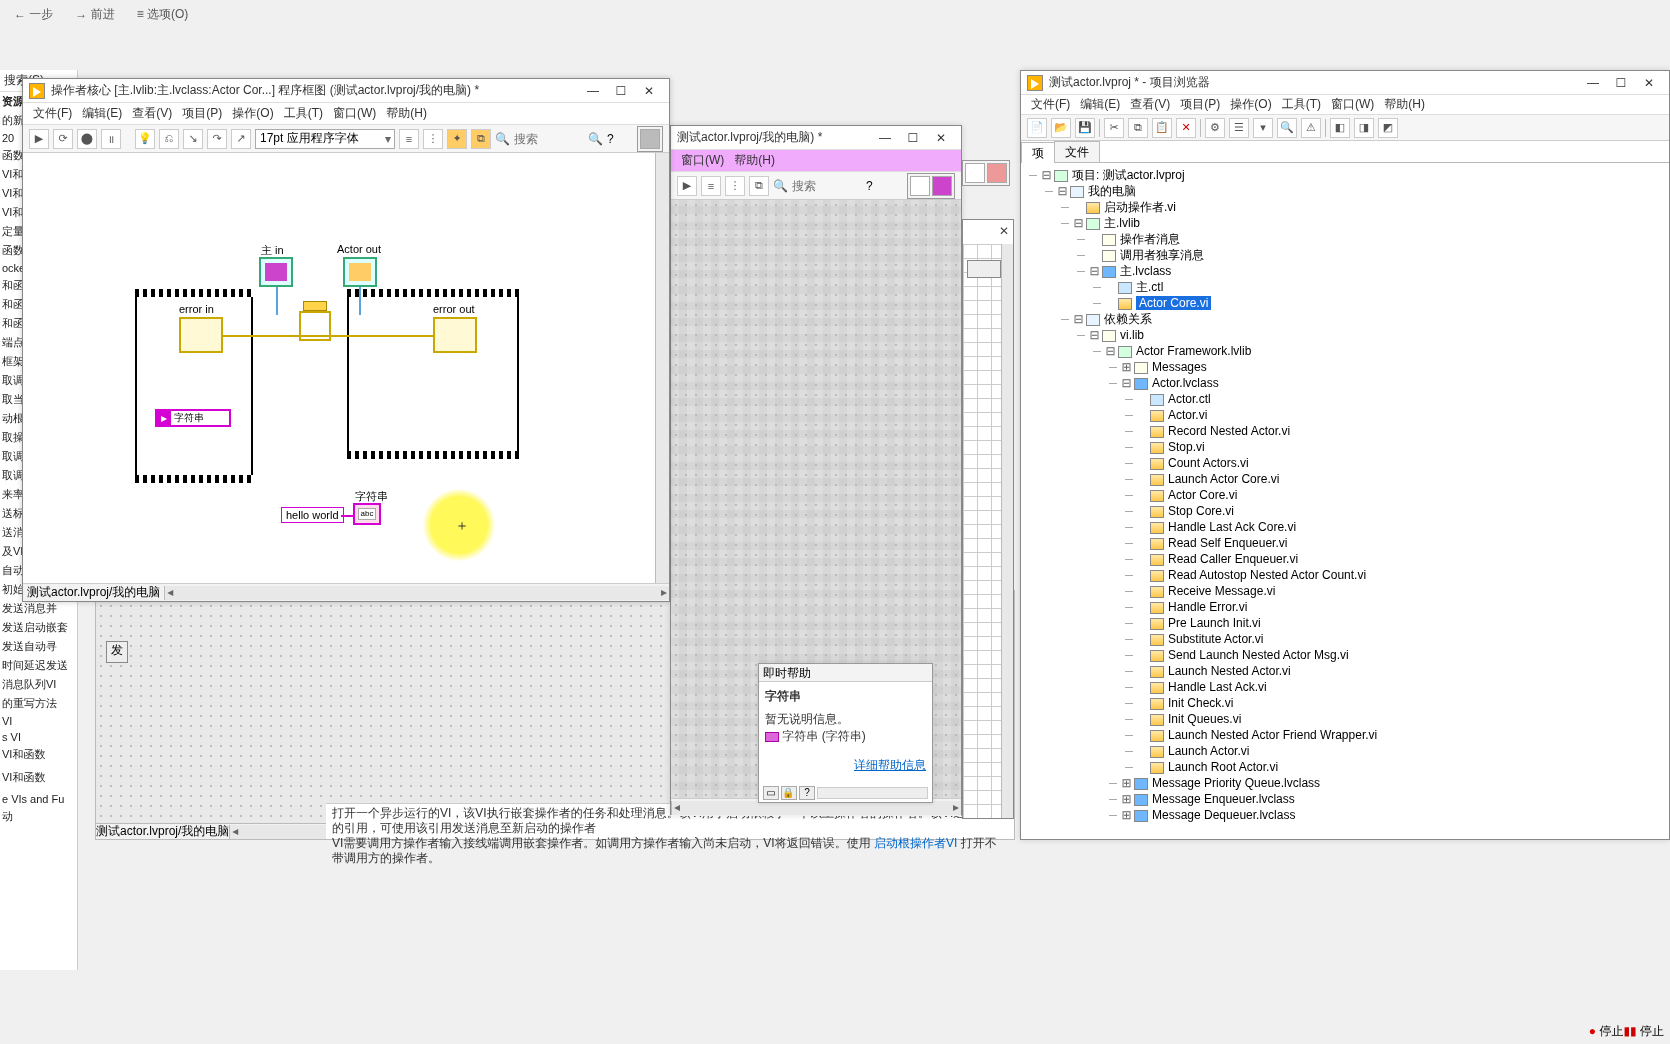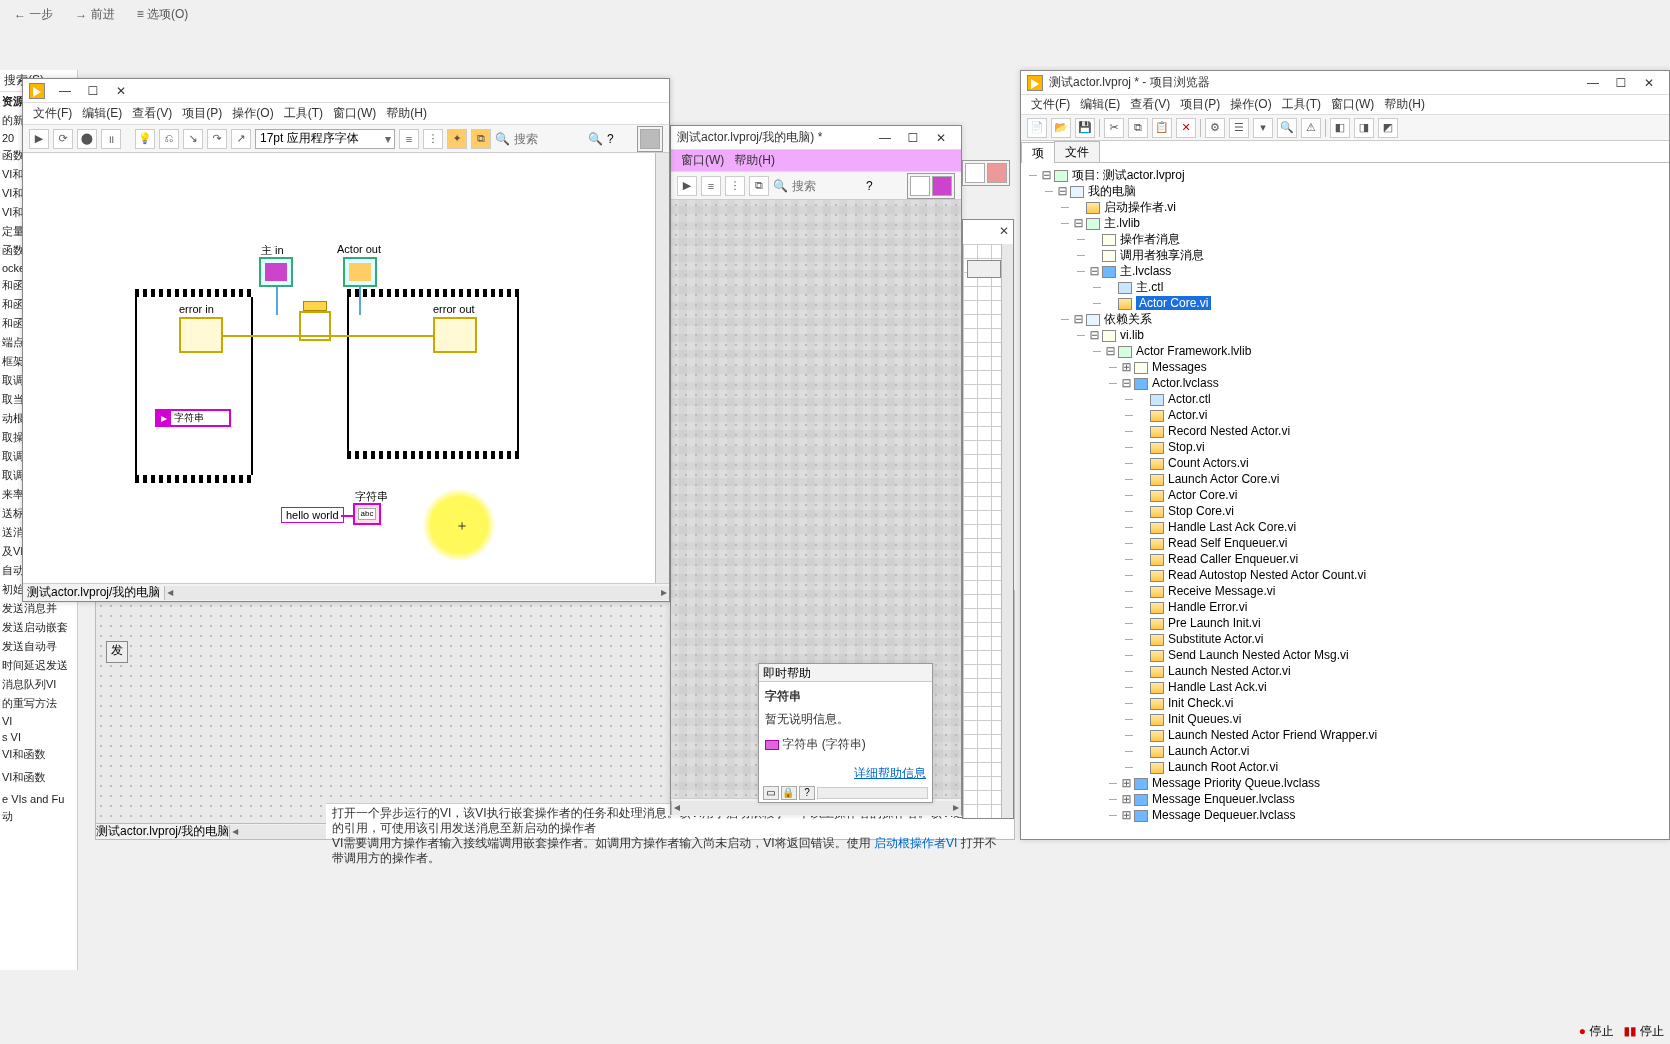--- a/index.html
+++ b/index.html
@@ -228,20 +228,21 @@
 </div>
 
 <div style="position:absolute;top:160px;left:962px" class="palette">
   <div class="p"></div>
   <div class="p" style="background:#e99"></div>
 </div>
 
 <div class="win-bd">
   <div class="titlebar">
     <span class="icon"></span>
+    <span class="title">操作者核心 [主.lvlib:主.lvclass:Actor Cor...] 程序框图  (测试actor.lvproj/我的电脑) *</span>
     <span class="wbtn">—</span>
     <span class="wbtn">☐</span>
     <span class="wbtn">✕</span>
   </div>
   <div class="menubar" id="bd-menus">
       <span>文件(F)</span>
       <span>编辑(E)</span>
       <span>查看(V)</span>
       <span>项目(P)</span>
       <span>操作(O)</span>
@@ -327,21 +328,21 @@
     <span class="path">测试actor.lvproj/我的电脑</span>
     <div class="scroll-h"></div>
   </div>
 </div>
 
 <div class="win-help">
   <div class="hbar"><span>即时帮助</span></div>
   <div class="body">
     <div style="font-weight:bold;margin-bottom:6px">字符串</div>
     <div>暂无说明信息。</div>
-    <div style="margin-top:8px">
+    <div style="">
       <span style="display:inline-block;width:14px;height:10px;background:#d6d;border:1px solid #a0a;vertical-align:middle"></span>
       <span>字符串 (字符串)</span>
     </div>
     <div style="text-align:right;margin-top:12px"><span class="link">详细帮助信息</span></div>
   </div>
   <div class="foot">
     <div class="b">▭</div>
     <div class="b">🔒</div>
     <div class="b">?</div>
     <div style="flex:1;height:12px;background:#eee;border:1px solid #ccc"></div>
@@ -454,16 +455,16 @@
                 </ul>
               </li>
             </ul>
           </li>
         </ul>
       </li>
     </ul>
   </div>
 </div>
 
-<div style="position:absolute;right:6px;bottom:4px;display:flex;gap:10px;font-size:12px">
+<div style="position:absolute;right:6px;bottom:4px;display:flex;gap:0;font-size:12px">
   <span><span style="color:#d00">●</span> <span>停止</span></span>
   <span><span style="color:#c00">▮▮</span> <span>停止</span></span>
 </div>
 
 </body></html>

